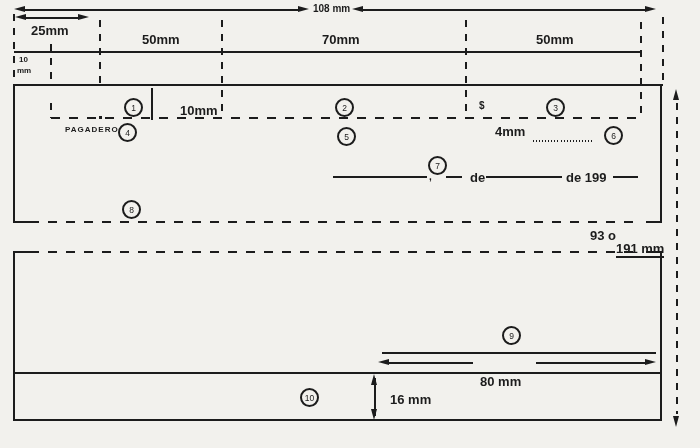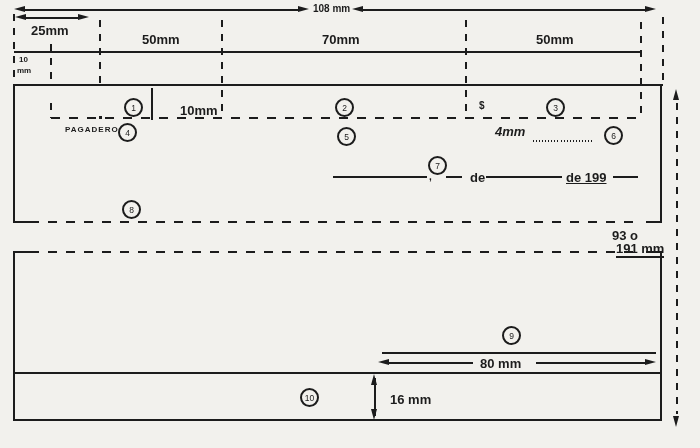--- a/index.html
+++ b/index.html
@@ -76,51 +76,51 @@
   <div class="line-h" style="left:646px;top:221px;width:15px;"></div>
 
   <div class="dash-v" style="left:50px;top:103px;height:15px;"></div>
   <div class="dash-h" style="left:51px;top:117px;width:589px;"></div>
   <div class="dot" style="left:99px;top:116px;"></div>
   <div class="line-v" style="left:151px;top:88px;height:32px;"></div>
 
   <div class="lbl" style="left:180px;top:104px;">10mm</div>
   <div class="lbl-sm" style="left:65px;top:126px;letter-spacing:1px;">PAGADERO</div>
   <div class="lbl" style="left:479px;top:101px;font-size:10px;">$</div>
-  <div class="lbl" style="left:495px;top:125px;font-style:italic;">4mm</div>
+  <div class="lbl" style="left:495px;top:125px;">4mm</div>
   <div class="micro" style="left:533px;top:140px;width:25px;"></div>
   <div class="micro" style="left:561px;top:140px;width:33px;"></div>
 
   <div class="line-h" style="left:333px;top:176px;width:94px;height:2px;"></div>
   <div class="lbl" style="left:429px;top:172px;font-size:10px;">,</div>
   <div class="line-h" style="left:446px;top:176px;width:16px;"></div>
   <div class="lbl" style="left:470px;top:171px;">de</div>
   <div class="line-h" style="left:486px;top:176px;width:76px;"></div>
-  <div class="lbl" style="left:566px;top:171px;text-decoration:underline;">de 199</div>
+  <div class="lbl" style="left:566px;top:171px;">de 199</div>
   <div class="line-h" style="left:613px;top:176px;width:25px;"></div>
 
-  <div class="lbl" style="left:612px;top:229px;">93 o</div>
+  <div class="lbl" style="left:590px;top:229px;">93 o</div>
   <div class="lbl underline" style="left:616px;top:242px;">191 mm</div>
 
   <div class="arr arr-up" style="left:673px;top:89px;"></div>
   <div class="dash-v" style="left:676px;top:103px;height:311px;"></div>
   <div class="arr arr-down" style="left:673px;top:416px;"></div>
 
   <div class="line-h" style="left:14px;top:251px;width:16px;"></div>
   <div class="dash-h" style="left:30px;top:251px;width:612px;"></div>
   <div class="line-h" style="left:646px;top:251px;width:15px;"></div>
   <div class="line-v" style="left:13px;top:251px;height:170px;"></div>
   <div class="line-v" style="left:660px;top:251px;height:170px;"></div>
   <div class="line-h" style="left:14px;top:419px;width:648px;"></div>
   <div class="line-h" style="left:14px;top:372px;width:648px;"></div>
 
   <div class="line-h" style="left:382px;top:352px;width:274px;"></div>
   <div class="arr arr-left" style="left:378px;top:359px;"></div>
   <div class="line-h" style="left:389px;top:362px;width:84px;"></div>
-  <div class="lbl" style="left:480px;top:357px;">80 mm</div>
+  <div class="lbl" style="left:480px;top:375px;">80 mm</div>
   <div class="line-h" style="left:536px;top:362px;width:110px;"></div>
   <div class="arr arr-right" style="left:645px;top:359px;"></div>
 
   <div class="arr arr-up" style="left:371px;top:374px;"></div>
   <div class="line-v" style="left:374px;top:378px;height:38px;"></div>
   <div class="arr arr-down" style="left:371px;top:409px;"></div>
   <div class="lbl" style="left:390px;top:393px;">16 mm</div>
 
   <div class="circ" style="left:124px;top:98px;">1</div>
   <div class="circ" style="left:335px;top:98px;">2</div>

